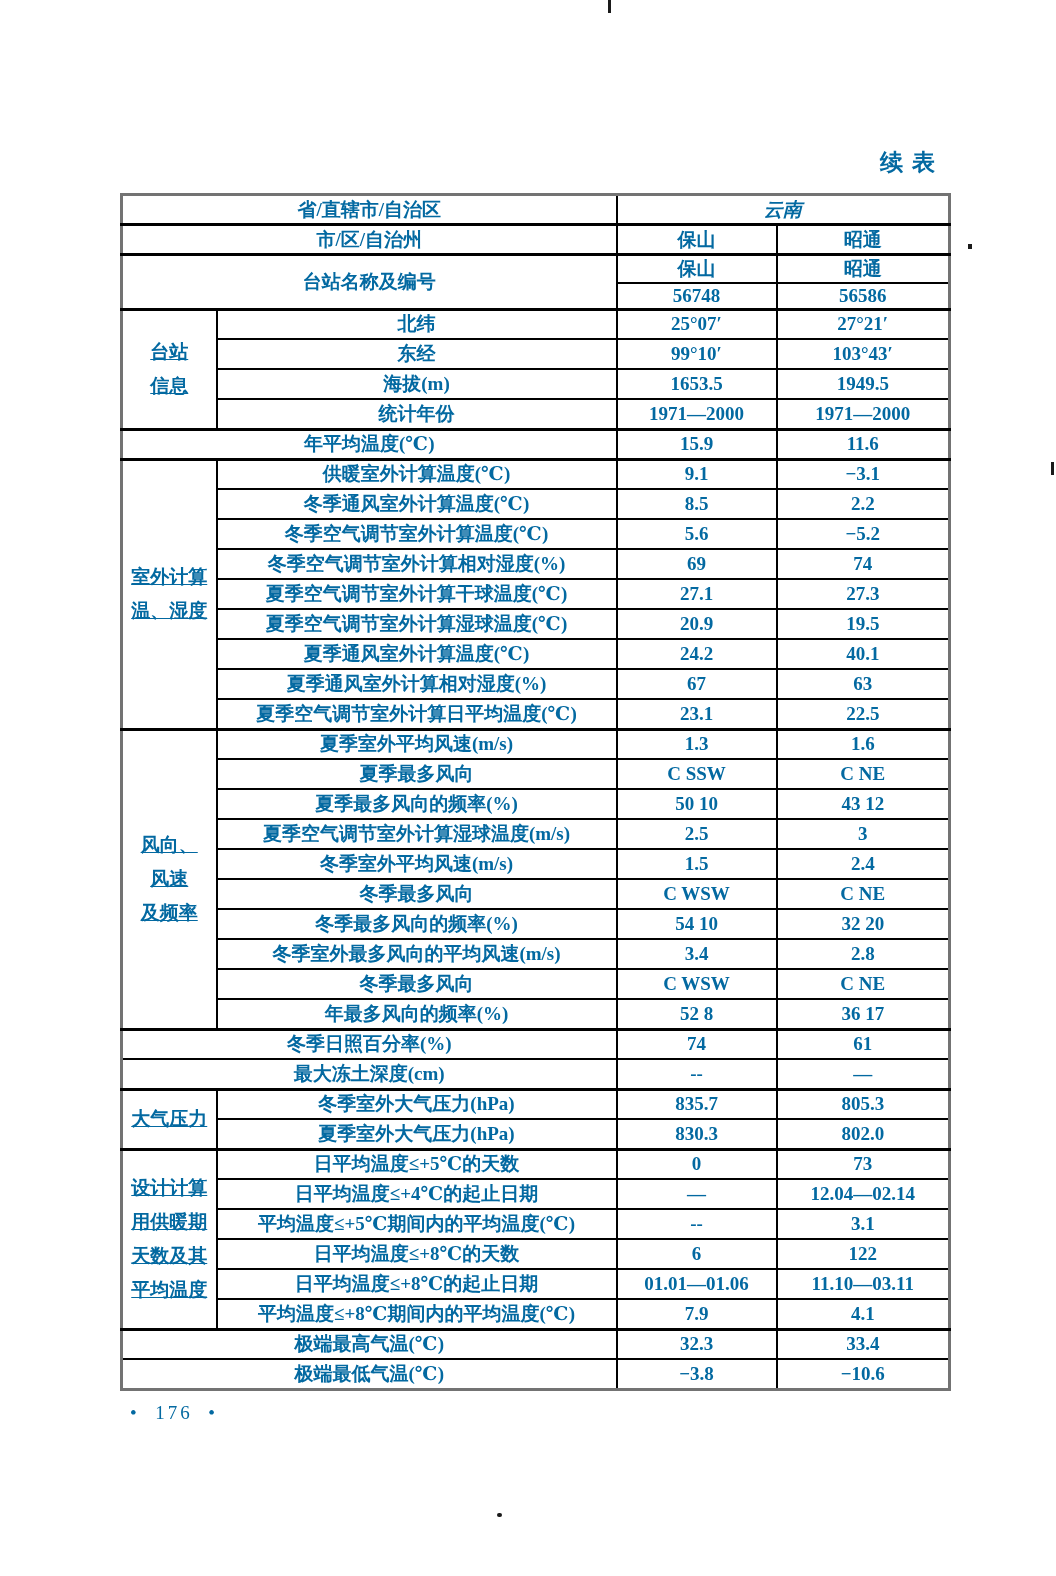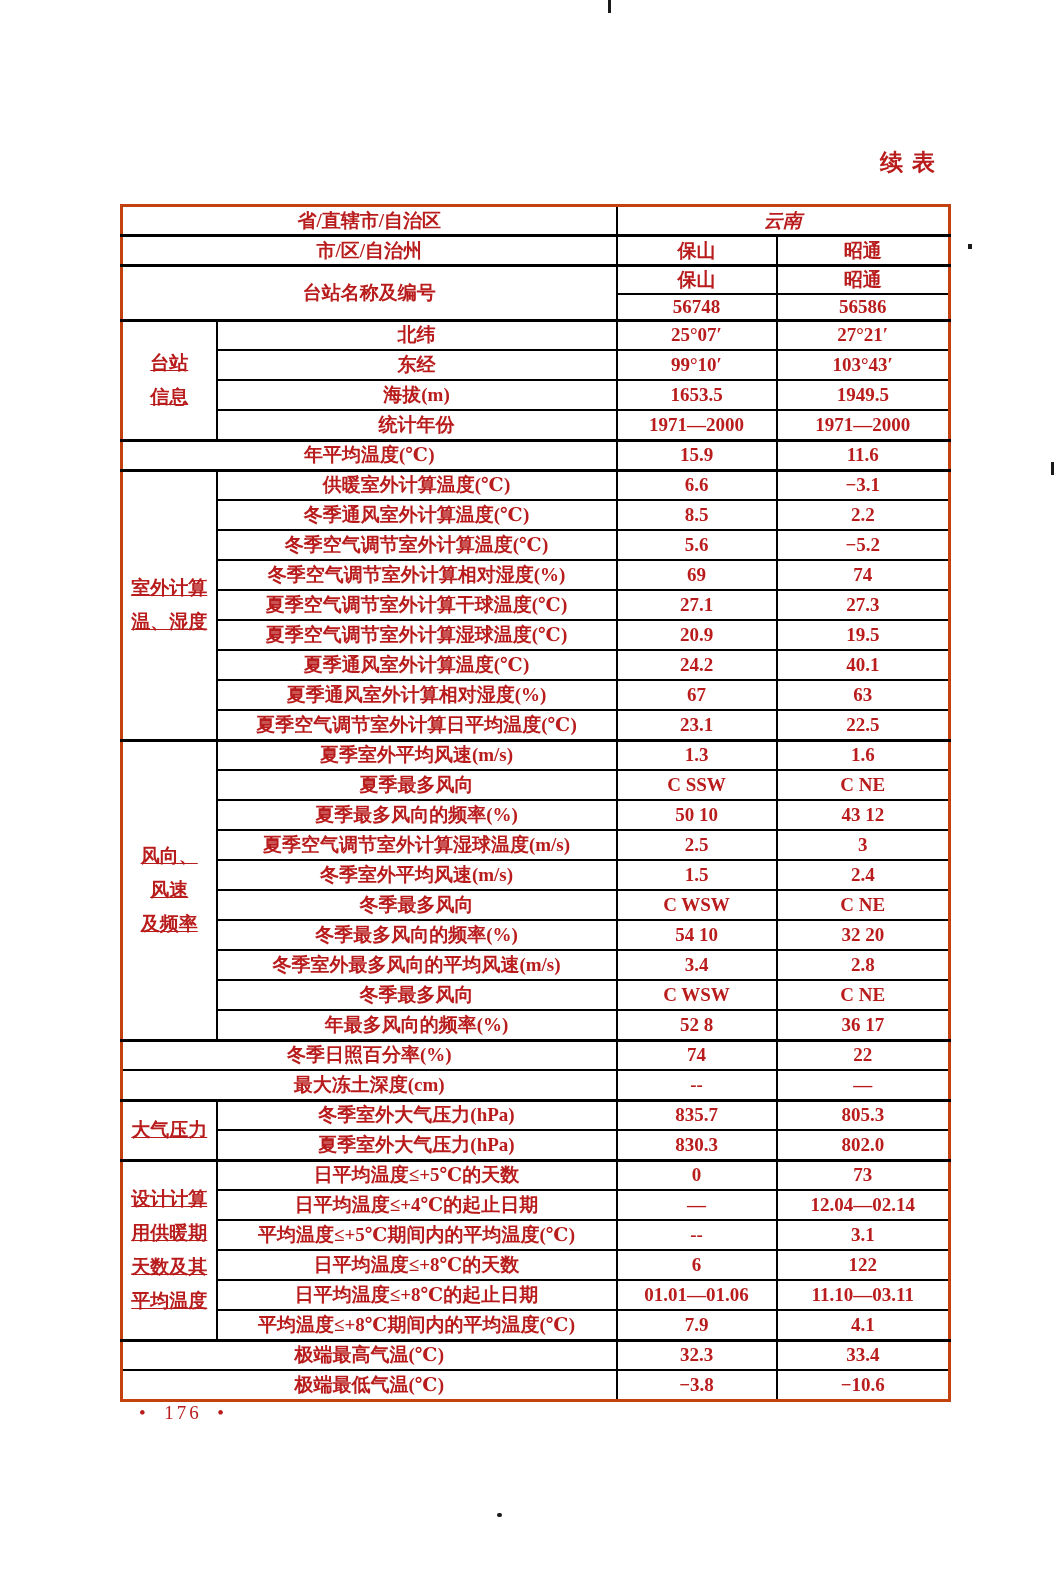--- a/index.html
+++ b/index.html
@@ -2,49 +2,49 @@
 <html><head>
 <meta charset="utf-8">
 <style>
   html,body{margin:0;padding:0;background:#e8e8e8;}
   .page{
     position:relative;
     width:1056px;height:1576px;
     background:#ffffff;
     overflow:hidden;
     font-family:"Liberation Serif","DejaVu Serif",serif;
-    color:#b91c1c;
+    color:#0369a1;
   }
   .cont-label{
     position:absolute;top:147px;left:880px;
     font-family:"Liberation Sans","DejaVu Sans",sans-serif;
     font-weight:bold;font-size:23px;letter-spacing:9px;
   }
   table.climate{
-    position:absolute;top:204px;left:120px;
+    position:absolute;top:193px;left:120px;
     width:828px;
     border-collapse:collapse;table-layout:fixed;
-    border:3px solid #c2410c;
+    border:3px solid #737373;
   }
   table.climate td{
     border:2px solid #000;
     padding:0 2px;
     text-align:center;vertical-align:middle;
     font-size:19px;font-weight:bold;
     white-space:pre-line;
     overflow:hidden;
   }
   table.climate tr{height:30px;}
   table.climate tr.h26{height:26px;}
   table.climate tr.sec td{border-top-width:3px;}
   td.group-cell{line-height:1.8;text-decoration:underline;}
   td.val{white-space:pre;font-weight:bold;}
   td.province-value{text-align:right;padding-right:10px;font-style:italic;}
   .pagenum{
-    position:absolute;left:139px;top:1402px;
+    position:absolute;left:130px;top:1402px;
     font-size:19px;letter-spacing:3px;white-space:pre;
   }
   .artifact{position:absolute;background:#1a1a1a;}
   #a-top-tick{left:608px;top:0;width:3px;height:13px;}
   #a-dot-right{left:968px;top:244px;width:4px;height:5px;}
   #a-edge-tick{left:1051px;top:462px;width:3px;height:13px;}
   #a-dot-bottom{left:497px;top:1513px;width:5px;height:4px;border-radius:2px;}
 </style>
 </head>
 <body>
@@ -109,21 +109,21 @@
       <tr class="sec">
         <td colspan="2">年平均温度(℃)</td>
         <td class="val">15.9</td>
         <td class="val">11.6</td>
       </tr>
 
       <tr class="sec">
         <td rowspan="9" class="group-cell">室外计算
 温、湿度</td>
         <td>供暖室外计算温度(℃)</td>
-        <td class="val">6.6</td>
+        <td class="val">9.1</td>
         <td class="val">−3.1</td>
       </tr>
       <tr>
         <td>冬季通风室外计算温度(℃)</td>
         <td class="val">8.5</td>
         <td class="val">2.2</td>
       </tr>
       <tr>
         <td>冬季空气调节室外计算温度(℃)</td>
         <td class="val">5.6</td>
@@ -210,21 +210,21 @@
       </tr>
       <tr>
         <td>年最多风向的频率(%)</td>
         <td class="val">52    8</td>
         <td class="val">36  17</td>
       </tr>
 
       <tr class="sec">
         <td colspan="2">冬季日照百分率(%)</td>
         <td class="val">74</td>
-        <td class="val">22</td>
+        <td class="val">61</td>
       </tr>
 
       <tr>
         <td colspan="2">最大冻土深度(cm)</td>
         <td class="val">--</td>
         <td class="val">—</td>
       </tr>
 
       <tr class="sec">
         <td rowspan="2" class="group-cell">大气压力</td>

